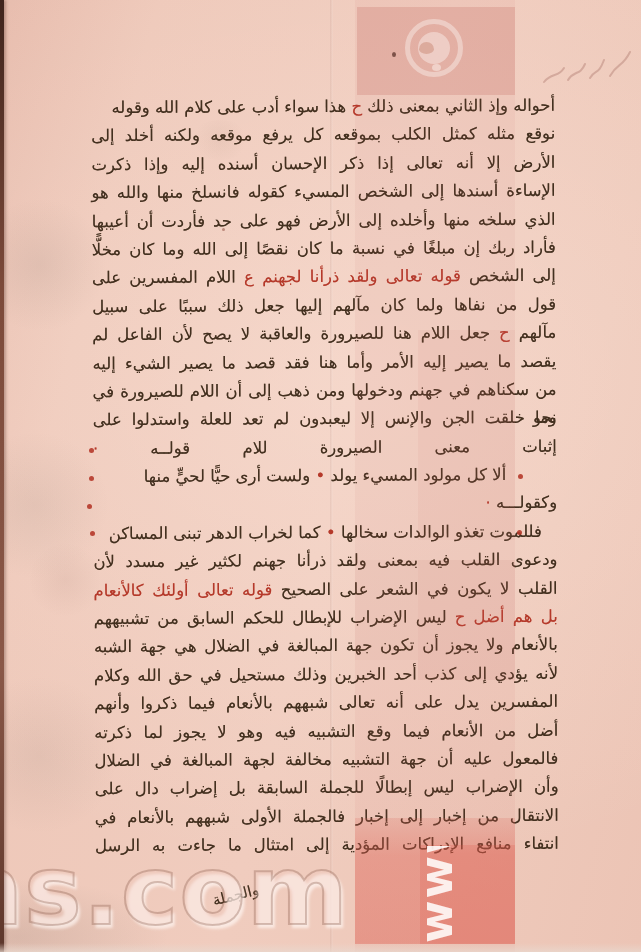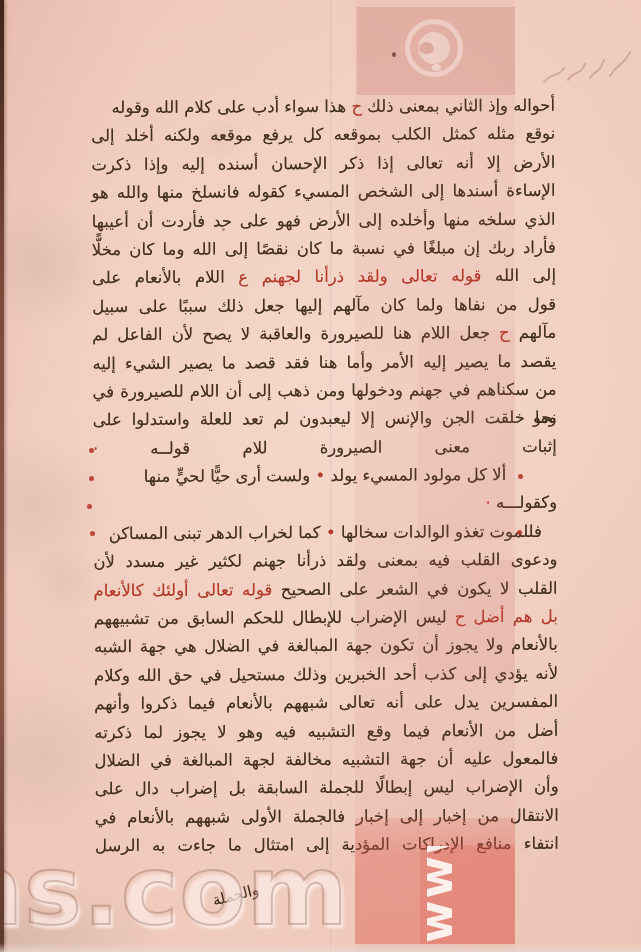--- a/index.html
+++ b/index.html
@@ -107,21 +107,21 @@
   <div class="speck"></div>
   <div class="speck2"></div>
 
   <div class="text-block">
       <div class="line start"><span>أحواله وإذ الثاني بمعنى ذلك </span><span class="red">ح</span><span> هذا سواء أدب على كلام الله وقوله</span></div>
       <div class="line "><span>نوقع مثله كمثل الكلب بموقعه كل يرفع موقعه ولكنه أخلد إلى</span></div>
       <div class="line "><span>الأرض إلا أنه تعالى إذا ذكر الإحسان أسنده إليه وإذا ذكرت</span></div>
       <div class="line "><span>الإساءة أسندها إلى الشخص المسيء كقوله فانسلخ منها والله هو</span></div>
       <div class="line "><span>الذي سلخه منها وأخلده إلى الأرض فهو على حد فأردت أن أعيبها</span></div>
       <div class="line "><span>فأراد ربك إن مبلغًا في نسبة ما كان نقصًا إلى الله وما كان مخلًّا</span></div>
-      <div class="line "><span>إلى الله </span><span class="red">قوله تعالى ولقد ذرأنا لجهنم ع</span><span> اللام بالأنعام على</span></div>
+      <div class="line "><span>إلى الشخص </span><span class="red">قوله تعالى ولقد ذرأنا لجهنم ع</span><span> اللام المفسرين على</span></div>
       <div class="line "><span>قول من نفاها ولما كان مآلهم إليها جعل ذلك سببًا على سبيل</span></div>
       <div class="line "><span>مآلهم </span><span class="red">ح</span><span> جعل اللام هنا للصيرورة والعاقبة لا يصح لأن الفاعل لم</span></div>
       <div class="line "><span>يقصد ما يصير إليه الأمر وأما هنا فقد قصد ما يصير الشيء إليه</span></div>
       <div class="line "><span>من سكناهم في جهنم ودخولها ومن ذهب إلى أن اللام للصيرورة في نحو</span></div>
       <div class="line "><span>وما خلقت الجن والإنس إلا ليعبدون لم تعد للعلة واستدلوا على</span></div>
       <div class="line "><span>إثبات معنى الصيرورة للام قولــه</span><span class="red"> ·</span></div>
       <div class="line verse"><span>ألا كل مولود المسيء يولد</span><span class="red"> • </span><span>ولست أرى حيًّا لحيٍّ منها</span></div>
       <div class="line short"><span>وكقولـــه</span><span class="red"> ·</span></div>
       <div class="line verse"><span>فللموت تغذو الوالدات سخالها</span><span class="red"> • </span><span>كما لخراب الدهر تبنى المساكن</span></div>
       <div class="line "><span>ودعوى القلب فيه بمعنى ولقد ذرأنا جهنم لكثير غير مسدد لأن</span></div>

